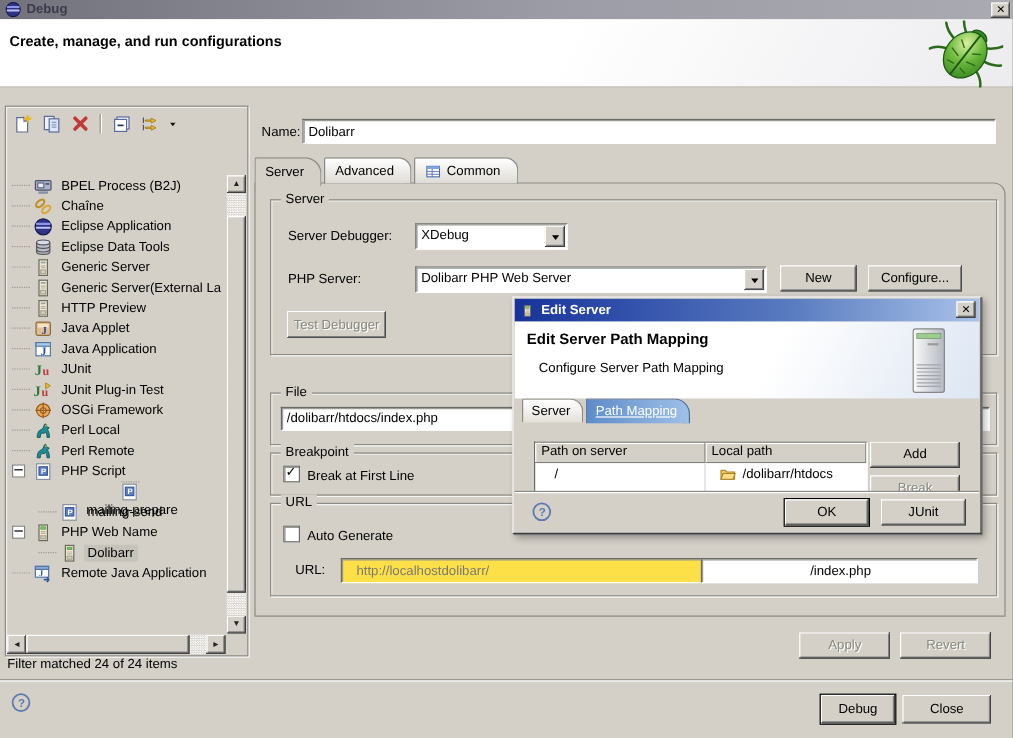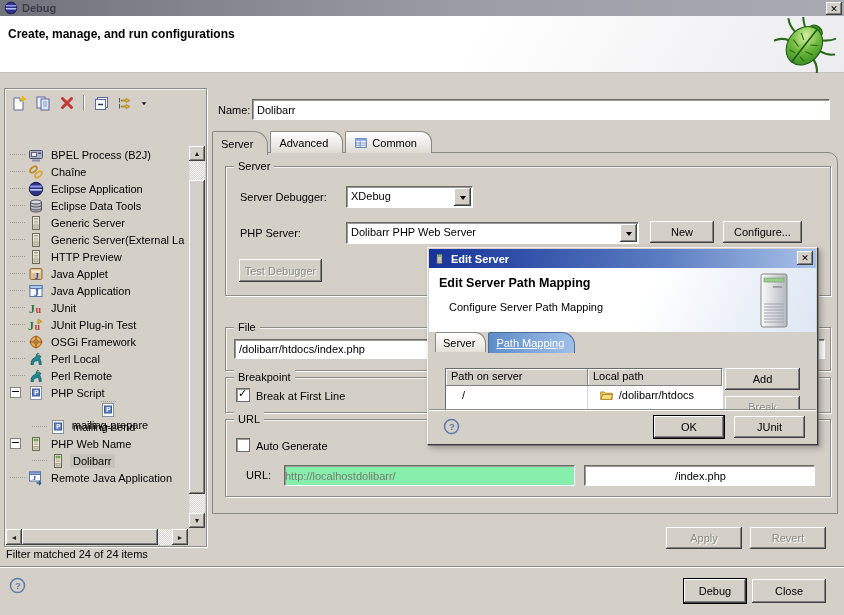--- a/index.html
+++ b/index.html
@@ -491,21 +491,21 @@
       <span class="cb checked"></span><span>Break at First Line</span>
     </span>
   </div>
 
   <div class="group" style="left:225px;top:419px;width:604px;height:76px;">
     <span class="legend">URL</span>
     <span class="flbl" style="left:10px;top:18px;">
       <span class="cb"></span><span>Auto Generate</span>
     </span>
     <span class="flbl" style="left:20px;top:49px;">URL:</span>
-    <input class="sunken abs" style="left: 58px; top: 45px; width: 287px; height: 17px; padding-left: 0; background: #86efac; color: rgb(122, 122, 114);" value="http://localhostdolibarr/">
+    <input class="sunken abs" style="left: 58px; top: 45px; width: 287px; height: 17px; padding-left: 12px; background: #fde047; color: rgb(122, 122, 114);" value="http://localhostdolibarr/">
     <input class="sunken abs" style="left: 358px; top: 45px; width: 223px; height: 17px; padding-left: 4px; text-align: center;" value="/index.php">
   </div>
 
   <div class="btn dis abs" style="left:666px;top:527px;width:76px;height:22px;">Apply</div>
   <div class="btn dis abs" style="left:750px;top:527px;width:76px;height:22px;">Revert</div>
 
   <div class="sep-line"></div>
   <span class="helpbtn abs" style="left:9px;top:577px;"><svg viewBox="0 0 16 16">
         <circle cx="8" cy="8" r="6.6" fill="none" stroke="#5a7ab0" stroke-width="1.4"></circle>
         <text x="5.7" y="11.5" font-size="9" font-weight="bold" fill="#5a7ab0">?</text>

